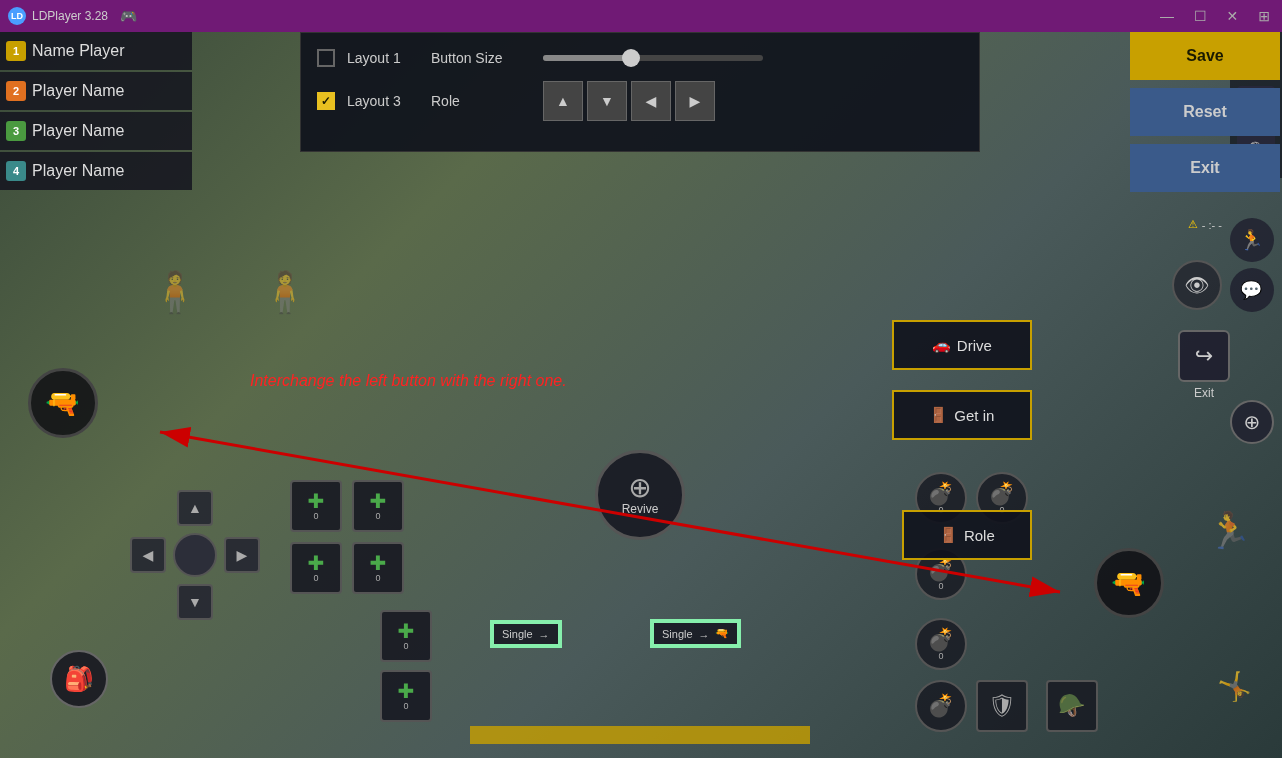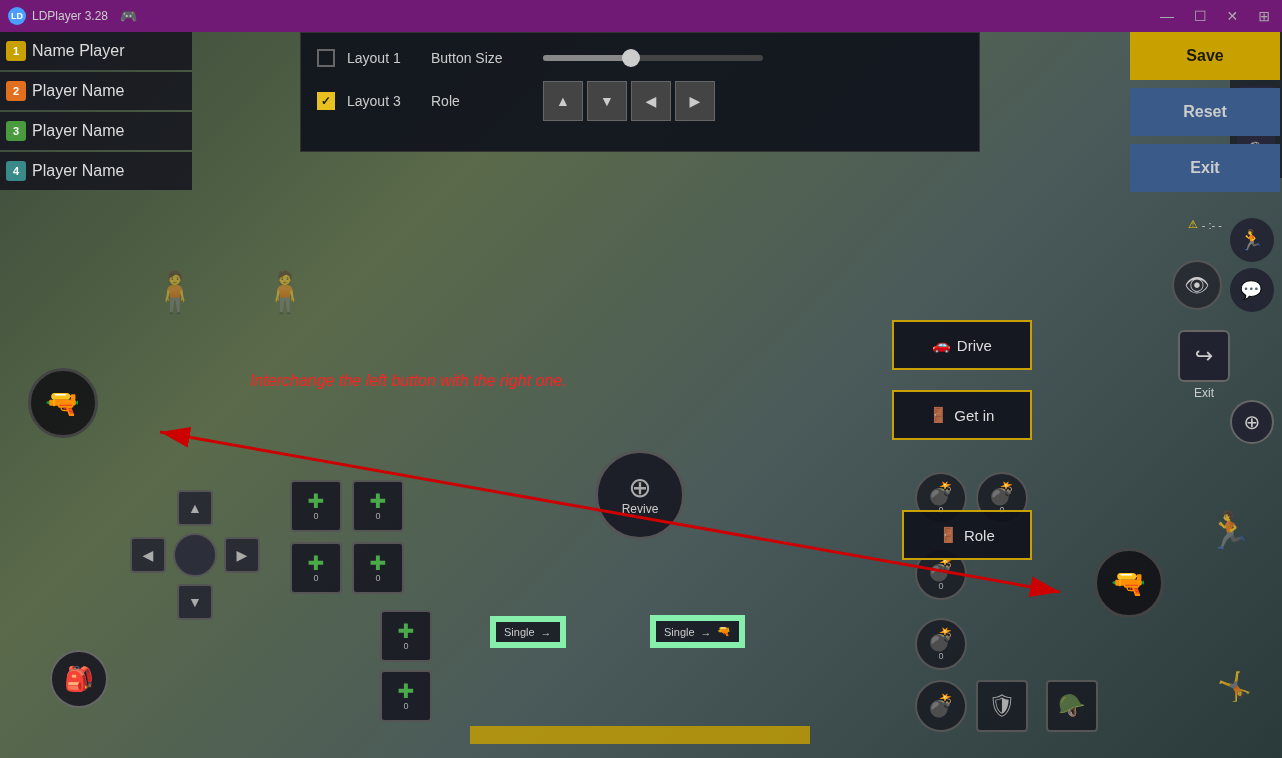--- a/index.html
+++ b/index.html
@@ -443,21 +443,21 @@
     .grenade-count {
       font-size: 9px;
       color: #aaa;
       margin-top: -2px;
     }
 
     
     .weapon-slot {
       position: absolute;
       background: rgba(15, 15, 25, 0.75);
-      border: 6px solid #86efac;
+      border: 4px solid #86efac;
       color: #ccc;
       font-size: 11px;
       padding: 4px 8px;
       display: flex;
       align-items: center;
       gap: 6px;
       z-index: 40;
       cursor: pointer;
     }
 

